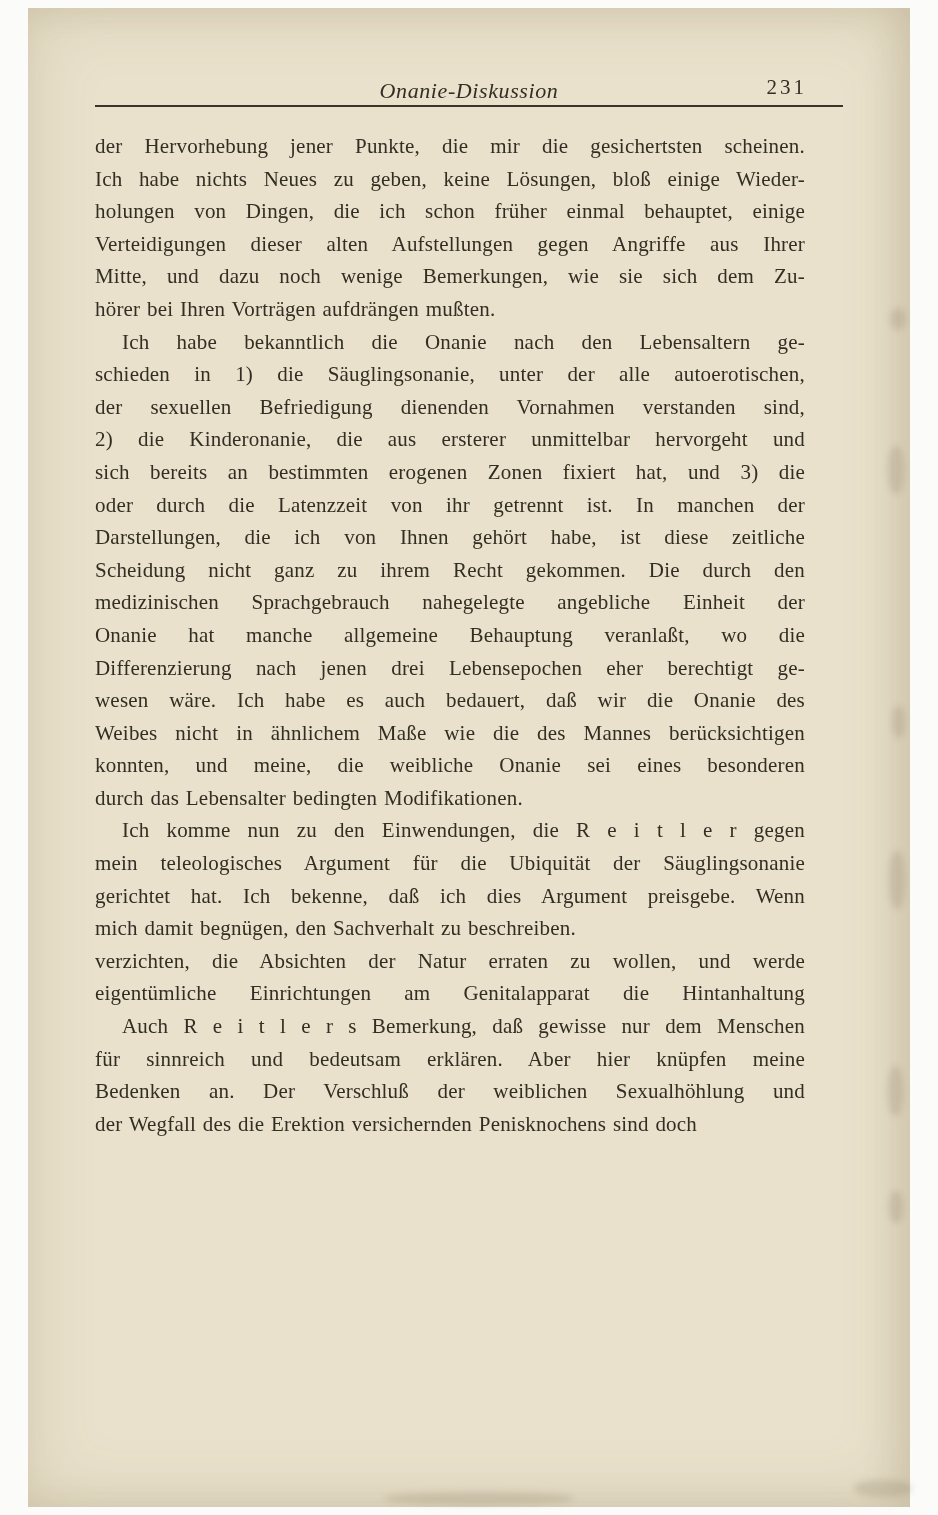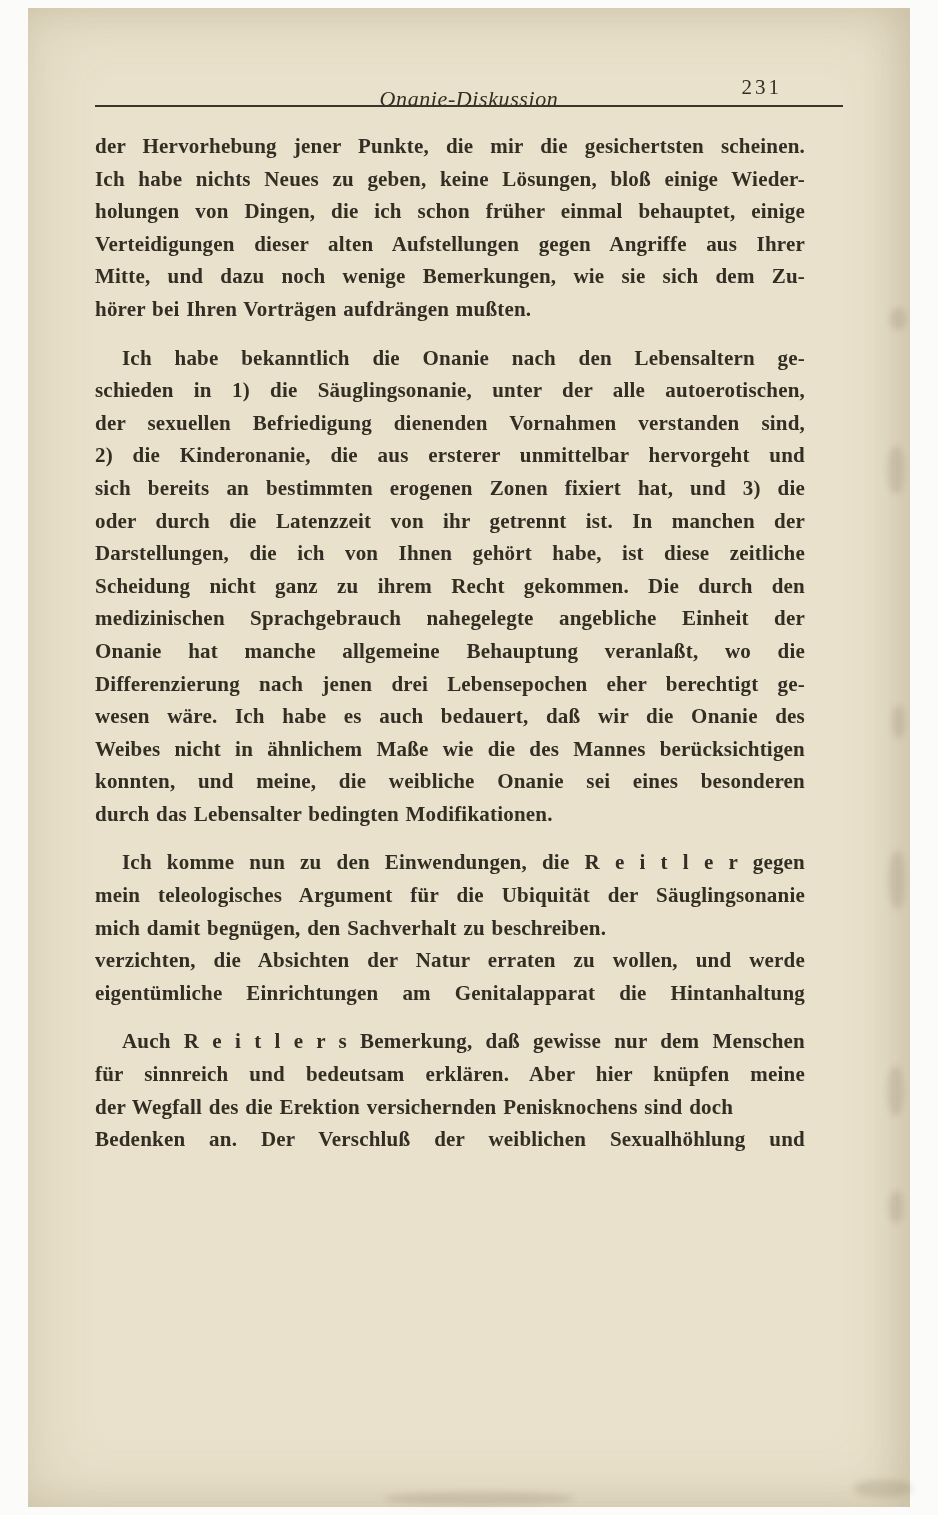--- a/index.html
+++ b/index.html
@@ -19,28 +19,28 @@
     position:absolute;
     left:28px;right:28px;top:8px;bottom:8px;
     background:var(--page-bg);
     box-shadow:inset 0 0 70px rgba(120,100,60,0.16), inset -14px 0 34px rgba(110,90,55,0.14);
   }
   .header{
     position:absolute;
     left:67px;top:66px;width:748px;height:28px;
   }
   .running-title{
-    position:absolute;left:0;right:0;top:12px;
+    position:absolute;left:0;right:0;top:4px;
     text-align:center;
     font-style:italic;
     font-size:22px;
     letter-spacing:0.6px;
   }
   .page-number{
-    position:absolute;right:61px;top:1px;
+    position:absolute;right:36px;top:1px;
     font-size:21px;
     letter-spacing:3px;
   }
   .rule{
     position:absolute;
     left:67px;top:97px;width:748px;height:0;
     border-top:2px solid #3a352a;
   }
   .body{
     position:absolute;
@@ -48,28 +48,26 @@
     font-size:21px;
     line-height:32.6px;
     letter-spacing:0.2px;
     word-spacing:0.06em;
   }
   .paragraph{margin:0;}
   .line{
     text-align:justify;
     text-align-last:justify;
     white-space:normal;
-    font-weight:bold;
   }
   .line.last{
     text-align-last:left;
   }
   .line.first-indent{
     text-indent:27px;
-    margin-top:16px;
   }
   .smudge{
     position:absolute;
     background:rgba(88,72,44,0.14);
     filter:blur(3px);
     border-radius:45%;
     pointer-events:none;
   }
   .s1{left:862px;top:300px;width:16px;height:22px;}
   .s2{left:860px;top:438px;width:16px;height:48px;}
@@ -115,29 +113,30 @@
           <div class="line">Onanie hat manche allgemeine Behauptung veranlaßt, wo die</div>
           <div class="line">Differenzierung nach jenen drei Lebensepochen eher berechtigt ge-</div>
           <div class="line">wesen wäre. Ich habe es auch bedauert, daß wir die Onanie des</div>
           <div class="line">Weibes nicht in ähnlichem Maße wie die des Mannes berücksichtigen</div>
           <div class="line">konnten, und meine, die weibliche Onanie sei eines besonderen</div>
           <div class="line last">durch das Lebensalter bedingten Modifikationen.</div>
         </div>
         <div class="paragraph">
           <div class="line first-indent">Ich komme nun zu den Einwendungen, die R e i t l e r gegen</div>
           <div class="line">mein teleologisches Argument für die Ubiquität der Säuglingsonanie</div>
+          <div class="line">gerichtet hat. Ich bekenne, daß ich dies Argument preisgebe. Wenn</div>
           <div class="line last">mich damit begnügen, den Sachverhalt zu beschreiben.</div>
           <div class="line">verzichten, die Absichten der Natur erraten zu wollen, und werde</div>
         </div>
         <div class="paragraph">
           <div class="line">eigentümliche Einrichtungen am Genitalapparat die Hintanhaltung</div>
           <div class="line first-indent">Auch R e i t l e r s Bemerkung, daß gewisse nur dem Menschen</div>
           <div class="line">für sinnreich und bedeutsam erklären. Aber hier knüpfen meine</div>
+          <div class="line">Bedenken an. Der Verschluß der weiblichen Sexualhöhlung und</div>
           <div class="line last">der Wegfall des die Erektion versichernden Penisknochens sind doch</div>
-          <div class="line">Bedenken an. Der Verschluß der weiblichen Sexualhöhlung und</div>
         </div>
       </div>
 
     <div class="smudge s1"></div>
     <div class="smudge s2"></div>
     <div class="smudge s3"></div>
     <div class="smudge s4"></div>
     <div class="smudge s5"></div>
     <div class="smudge s6"></div>
     <div class="smudge s7"></div>

